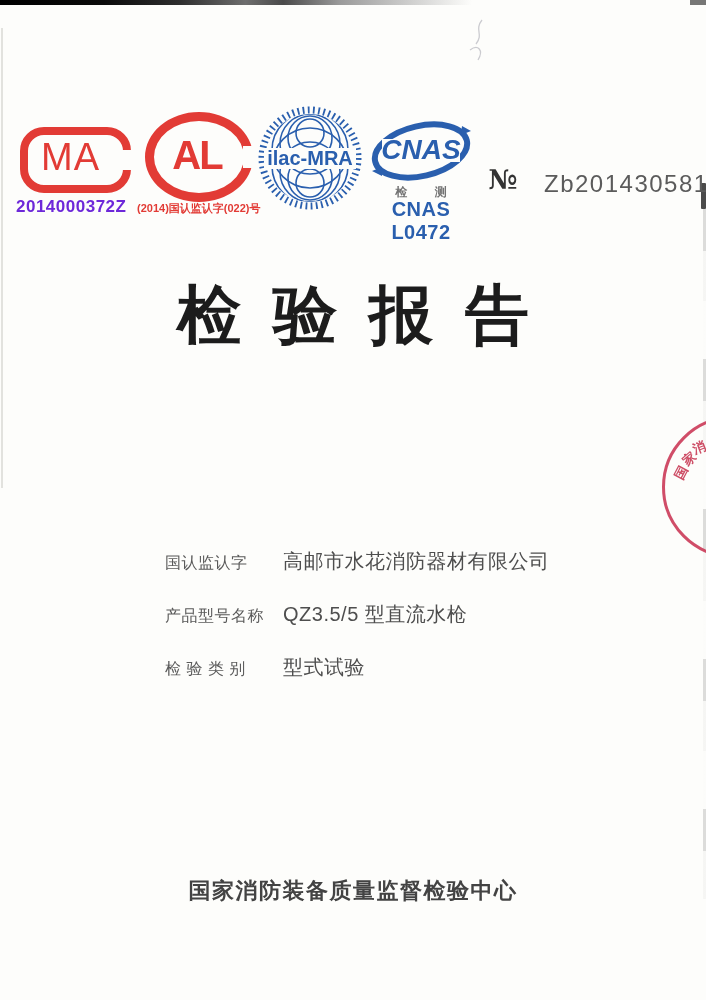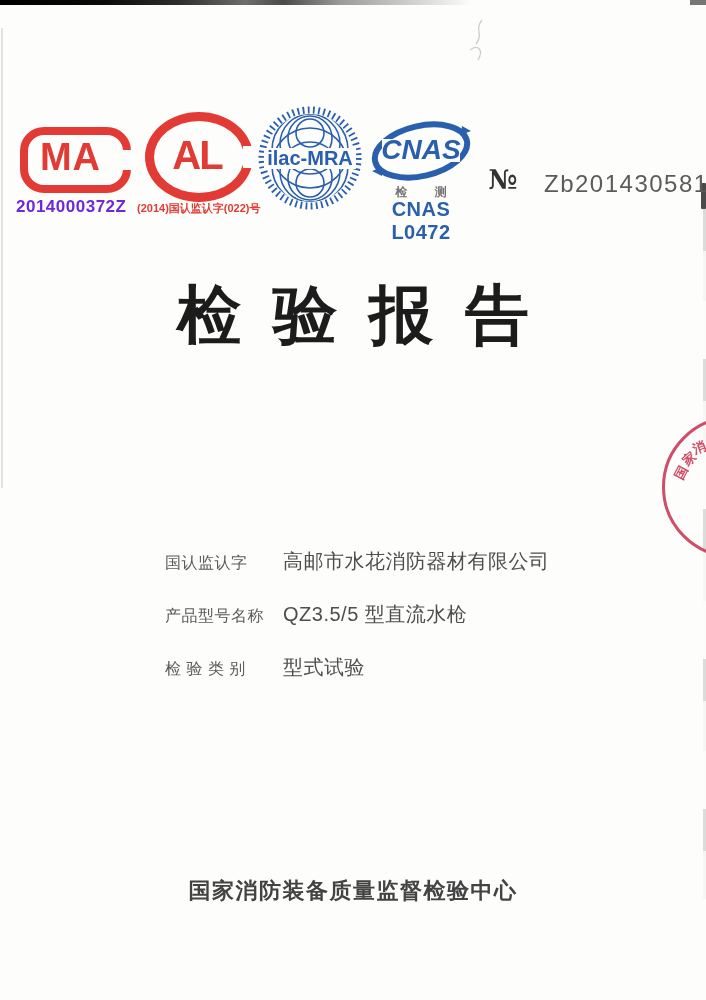--- a/index.html
+++ b/index.html
@@ -44,21 +44,21 @@
 
   
   .cma-logo { position: absolute; left: 20px; top: 127px; width: 111px; height: 66px; }
   .cma-box {
     position: absolute; inset: 0;
     border: 8px solid #e23b35; border-radius: 24px;
   }
   .cma-gap { position: absolute; right: -3px; top: 23px; width: 13px; height: 20px; background: #fdfdfb; }
   .cma-letters {
     position: absolute; left: 0; right: 10px; top: 9px; text-align: center;
-    color: #e23b35; font-size: 38px; font-weight: 700; letter-spacing: 1px;
+    color: #e23b35; font-size: 38px; font-weight: 400; letter-spacing: 1px;
     font-family: "Liberation Sans", sans-serif;
   }
   .cma-number {
     position: absolute; left: 16px; top: 197px; width: 130px;
     color: #6d28d9; font-size: 17px; font-weight: 800; letter-spacing: .5px;
   }
 
   .cal-logo { position: absolute; left: 145px; top: 112px; width: 108px; height: 90px; }
   .cal-circle { position: absolute; inset: 0; border: 9px solid #e23b35; border-radius: 50%; }
   .cal-gap { position: absolute; right: -3px; top: 34px; width: 13px; height: 22px; background: #fdfdfb; }

